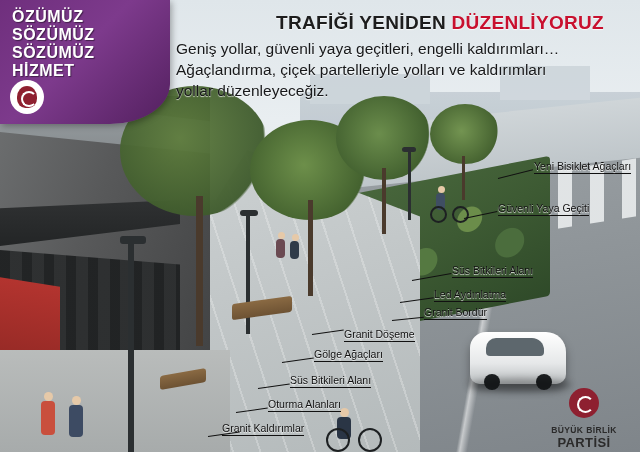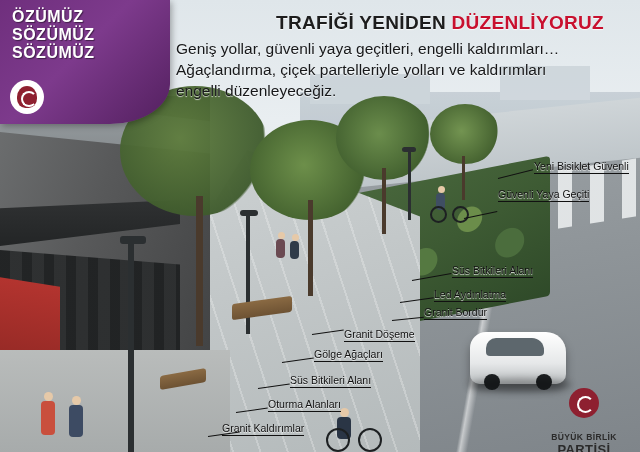--- a/index.html
+++ b/index.html
@@ -196,21 +196,21 @@
     position:absolute;right:8px;bottom:6px;width:96px;height:58px;text-align:center;
   }
   .party .circle{
     position:relative;margin:0 auto;width:30px;height:30px;border-radius:50%;
     background:#8e2030;
   }
   .party .circle:after{
     content:"";position:absolute;left:8px;top:8px;width:13px;height:13px;
     border:2px solid #fff;border-radius:50%;border-right-color:transparent;
   }
-  .party .t1{font-size:8.5px;font-weight:bold;color:#2b2b2b;margin-top:14px;letter-spacing:.4px;}
+  .party .t1{font-size:8.5px;font-weight:bold;color:#2b2b2b;margin-top:7px;letter-spacing:.4px;}
   .party .t2{font-size:13px;font-weight:bold;color:#2b2b2b;letter-spacing:.4px;}
 </style>
 </head>
 <body>
 
 <div id="poster">
 
   <div class="sky"></div>
   <div class="far-buildings"></div>
   <div class="road"></div>
@@ -281,40 +281,41 @@
     <div class="body" style="background:#2a3545;left:1px;top:9px;height:22px;width:14px;"></div>
   </div>
   <div class="bike" style="left:326px;top:428px;width:20px;height:20px;"></div>
   <div class="bike" style="left:358px;top:428px;width:20px;height:20px;"></div>
 
   <div class="banner">
     <div class="slogan">
       <div>ÖZÜMÜZ</div>
       <div>SÖZÜMÜZ</div>
       <div>SÖZÜMÜZ</div>
+      <div>HİZMET</div>
     </div>
     <div class="logo">
       <div class="rose"></div>
     </div>
   </div>
 
   <div class="headline">
     <span>TRAFİĞİ YENİDEN </span><span class="hl-red">DÜZENLİYORUZ</span>
   </div>
 
   <div class="subtitle">
     <div>Geniş yollar, güvenli yaya geçitleri, engelli kaldırımları…</div>
     <div>Ağaçlandırma, çiçek partelleriyle yolları ve kaldırımları</div>
-    <div>engelli düzenleyeceğiz.</div>
-  </div>
-
-  <div class="callout" style="left:534px;top:160px;">Yeni Bisiklet Güvenli</div>
+    <div>yollar düzenleyeceğiz.</div>
+  </div>
+
+  <div class="callout" style="left:534px;top:160px;">Yeni Bisiklet Ağaçları</div>
   <div class="leader" style="left:498px;top:178px;width:36px;transform:rotate(-14deg);"></div>
 
-  <div class="callout" style="left:498px;top:188px;text-align:center;">Güvenli Yaya Geçiti</div>
+  <div class="callout" style="left:498px;top:202px;text-align:center;">Güvenli Yaya Geçiti</div>
   <div class="leader" style="left:464px;top:218px;width:34px;transform:rotate(-12deg);"></div>
 
   <div class="callout" style="left:452px;top:264px;">Süs Bitkileri Alanı</div>
   <div class="leader" style="left:412px;top:280px;width:40px;transform:rotate(-10deg);"></div>
 
   <div class="callout" style="left:434px;top:288px;">Led Aydınlatma</div>
   <div class="leader" style="left:400px;top:302px;width:34px;transform:rotate(-8deg);"></div>
 
   <div class="callout" style="left:424px;top:306px;">Granit Bordür</div>
   <div class="leader" style="left:392px;top:320px;width:32px;transform:rotate(-6deg);"></div>

